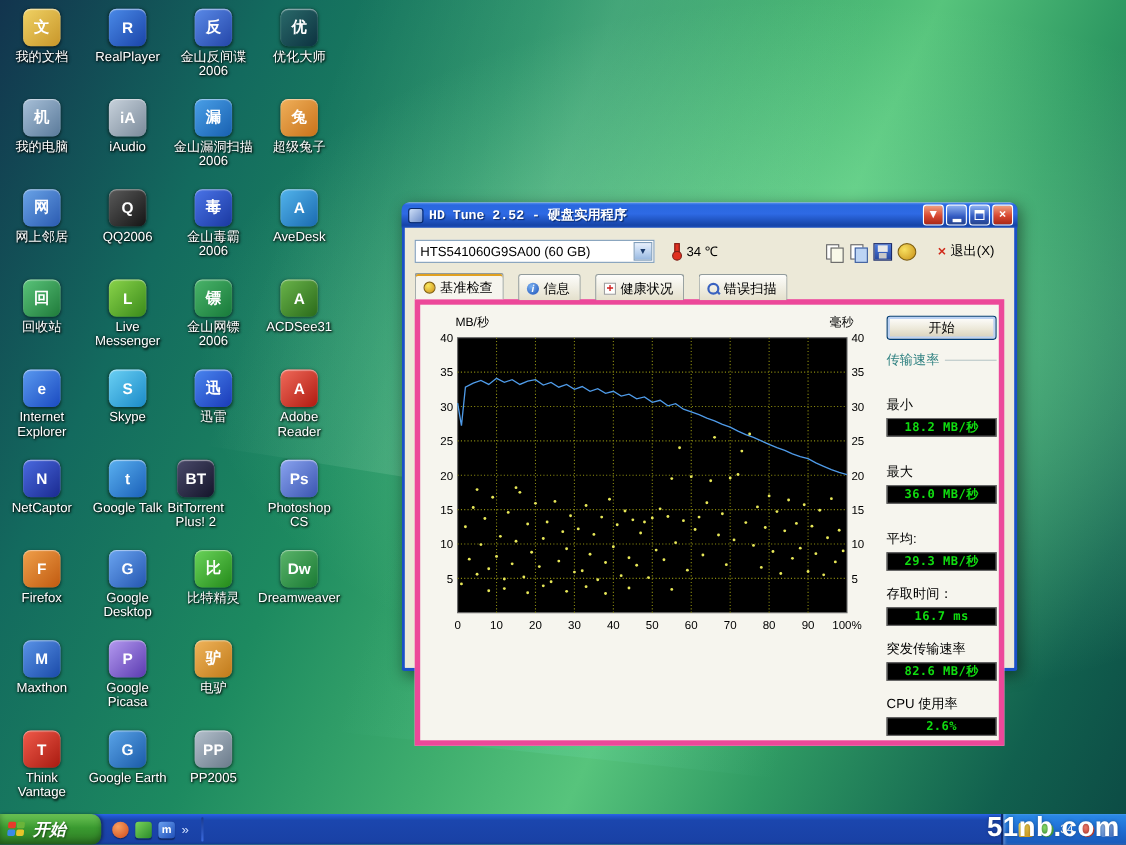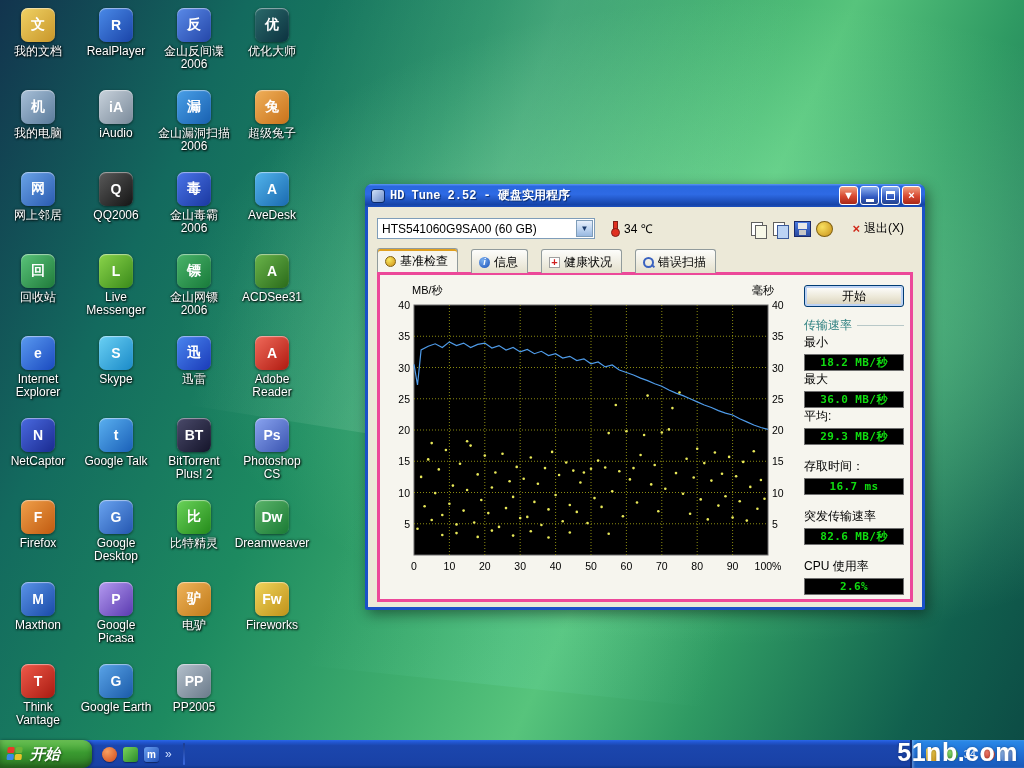--- a/index.html
+++ b/index.html
@@ -68,32 +68,32 @@
     background:linear-gradient(#fdfdfb,#e4e0cc); cursor:pointer; position:relative; top:1px; }
   .tab.active { background:#f6f5ee; padding-top:4px; top:0; z-index:2; box-shadow:inset 0 2px 0 #e0a020; }
   .tico { width:11px; height:11px; display:inline-flex; align-items:center; justify-content:center; font-size:9px; font-weight:bold; }
   .tico-bench { border-radius:50%; background:radial-gradient(circle at 35% 30%, #f8e860, #d09018); border:1px solid #806010; }
   .tico-info { border-radius:50%; background:radial-gradient(circle at 35% 30%, #7ab0f0, #1a50b8); color:#fff; font-style:italic; }
   .tico-health { background:#fff; border:1px solid #a0a0a0; color:#d02020; font-size:11px; }
   .tico-scan { position:relative; }
   .tico-scan::before { content:""; position:absolute; left:0; top:0; width:7px; height:7px; border:2px solid #3a62c0; border-radius:50%; }
   .tico-scan::after { content:""; position:absolute; left:8px; top:8px; width:4px; height:2px; background:#3a62c0; transform:rotate(45deg); }
 
-  .page { flex:1; border:3px solid #ec4899; background:#f6f5ee; display:flex; padding:8px 4px 4px 6px; margin:0 2px 6px 2px; }
+  .page { flex:1; border:5px solid #ec4899; background:#f6f5ee; display:flex; padding:8px 4px 4px 6px; margin:0 2px 6px 2px; }
   .chart-wrap { width:408px; }
   .axis-top { display:flex; justify-content:space-between; font-size:11px; padding:0 20px 1px 26px; }
   svg text { font-family:"Liberation Sans", sans-serif; font-size:10.5px; fill:#000; }
 
   .side-panel { flex:1; padding:2px 4px 0 10px; display:flex; flex-direction:column; }
   .xpbtn { font-family:"Liberation Sans", sans-serif; font-size:12px; height:22px; width:100px; align-self:center;
     background:linear-gradient(#ffffff,#ece8d8 55%,#d6cfb8); border:1px solid #003c74; border-radius:3px;
     box-shadow:inset 0 0 0 2px #bcd2f4; cursor:pointer; }
   .grp { display:flex; align-items:center; gap:5px; margin-top:10px; font-size:12px; color:#2e8080; white-space:nowrap; }
   .grp::after { content:""; flex:1; height:1px; background:#b8c8c8; }
-  .plabel { font-size:12px; margin-top:0; }
+  .plabel { font-size:12px; margin-top:24px; }
   .plabel.section { margin-top:13px; }
   .pvalue { margin-top:3px; height:17px; background:#000; border:1px solid #707070; color:#10dd10;
     font-family:"DejaVu Sans Mono", monospace; font-size:11px; font-weight:bold;
     display:flex; align-items:center; justify-content:center; letter-spacing:0.4px; }
 
   
   .taskbar { position:absolute; left:0; bottom:0; width:1024px; height:28px;
     background:linear-gradient(#2a66e8 0%,#2156d0 8%,#1b46ae 20%,#1941a5 90%,#12388c 100%); display:flex; align-items:center; }
   .start-btn { width:92px; height:28px; border-radius:0 9px 9px 0; display:flex; align-items:center; gap:6px; padding-left:7px;
     background:linear-gradient(#6cc455 0%,#3a9a30 45%,#2e7c24 95%); box-shadow:inset 0 -3px 6px rgba(0,0,0,0.3), 1px 0 3px rgba(0,0,0,0.4);
@@ -211,21 +211,21 @@
       <span class="di-label">Adobe Reader</span>
     </div>
     <div class="desk-icon" style="left: 0px; top: 418px;">
       <span class="di-img" style="background: linear-gradient(135deg, rgb(74, 106, 224), rgb(26, 42, 144));">N</span>
       <span class="di-label">NetCaptor</span>
     </div>
     <div class="desk-icon" style="left: 78px; top: 418px;">
       <span class="di-img" style="background: linear-gradient(135deg, rgb(90, 176, 240), rgb(26, 96, 184));">t</span>
       <span class="di-label">Google Talk</span>
     </div>
-    <div class="desk-icon" style="left: 156px; top: 418px;">
+    <div class="desk-icon" style="left: 140px; top: 418px;">
       <span class="di-img" style="background: linear-gradient(135deg, rgb(74, 74, 106), rgb(20, 20, 42));">BT</span>
       <span class="di-label">BitTorrent Plus! 2</span>
     </div>
     <div class="desk-icon" style="left: 234px; top: 418px;">
       <span class="di-img" style="background: linear-gradient(135deg, rgb(138, 164, 240), rgb(58, 84, 176));">Ps</span>
       <span class="di-label">Photoshop CS</span>
     </div>
     <div class="desk-icon" style="left: 0px; top: 500px;">
       <span class="di-img" style="background: linear-gradient(135deg, rgb(240, 160, 74), rgb(192, 90, 16));">F</span>
       <span class="di-label">Firefox</span>
@@ -246,24 +246,20 @@
       <span class="di-img" style="background: linear-gradient(135deg, rgb(90, 148, 232), rgb(26, 74, 168));">M</span>
       <span class="di-label">Maxthon</span>
     </div>
     <div class="desk-icon" style="left: 78px; top: 582px;">
       <span class="di-img" style="background: linear-gradient(135deg, rgb(180, 154, 240), rgb(90, 58, 176));">P</span>
       <span class="di-label">Google Picasa</span>
     </div>
     <div class="desk-icon" style="left: 156px; top: 582px;">
       <span class="di-img" style="background: linear-gradient(135deg, rgb(240, 180, 90), rgb(192, 122, 26));">驴</span>
       <span class="di-label">电驴</span>
-    </div>
-    <div class="desk-icon" style="left: 234px; top: 582px;">
-      <span class="di-img" style="background: linear-gradient(135deg, rgb(240, 212, 90), rgb(192, 146, 26));">Fw</span>
-      <span class="di-label">Fireworks</span>
     </div>
     <div class="desk-icon" style="left: 0px; top: 664px;">
       <span class="di-img" style="background: linear-gradient(135deg, rgb(240, 90, 74), rgb(168, 26, 16));">T</span>
       <span class="di-label">Think Vantage</span>
     </div>
     <div class="desk-icon" style="left: 78px; top: 664px;">
       <span class="di-img" style="background: linear-gradient(135deg, rgb(90, 164, 232), rgb(26, 90, 168));">G</span>
       <span class="di-label">Google Earth</span>
     </div>
     <div class="desk-icon" style="left: 156px; top: 664px;">

